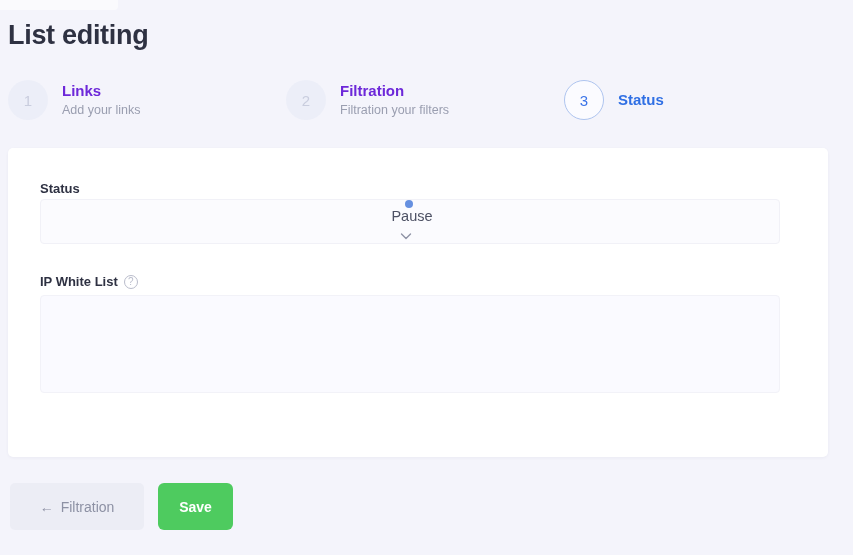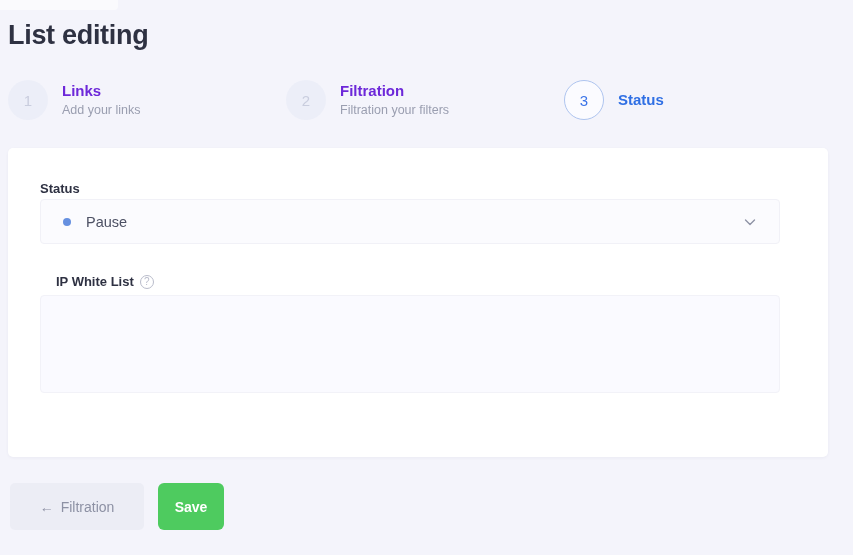--- a/index.html
+++ b/index.html
@@ -113,21 +113,21 @@
   .field-label {
     font-size: 13px;
     font-weight: bold;
     color: #2e3142;
     display: flex;
     align-items: center;
     gap: 6px;
   }
 
   .label-status { position: absolute; left: 40px; top: 181px; }
-  .label-ip     { position: absolute; left: 56px; top: 274px; align-items: center; }
+  .label-ip     { position: absolute; left: 40px; top: 274px; align-items: center; }
 
   .help-icon {
     width: 14px;
     height: 14px;
     border-radius: 50%;
     border: 1px solid #b9bccb;
     color: #b9bccb;
     font-size: 10px;
     font-weight: normal;
     display: inline-flex;
@@ -143,20 +143,21 @@
     top: 199px;
     width: 740px;
     height: 45px;
     background: #fbfbfe;
     border: 1px solid #f1f1f7;
     border-radius: 4px;
     display: flex;
     align-items: center;
     padding: 0 10px 0 14px;
     cursor: pointer;
+    flex-direction: column;
   }
 
   .select-dot {
     width: 8px;
     height: 8px;
     border-radius: 50%;
     background: #6690e0;
     margin-left: 8px;
     margin-right: 15px;
     flex: 0 0 auto;
@@ -211,21 +212,21 @@
     display: flex;
     align-items: center;
     justify-content: center;
     gap: 7px;
   }
 
   .btn-save {
     position: absolute;
     left: 158px;
     top: 483px;
-    width: 66px;
+    width: 75px;
     height: 47px;
     background: #4ecb5f;
     border: none;
     border-radius: 6px;
     font-family: "Liberation Sans", sans-serif;
     font-size: 14px;
     font-weight: bold;
     color: #ffffff;
     cursor: pointer;
   }

